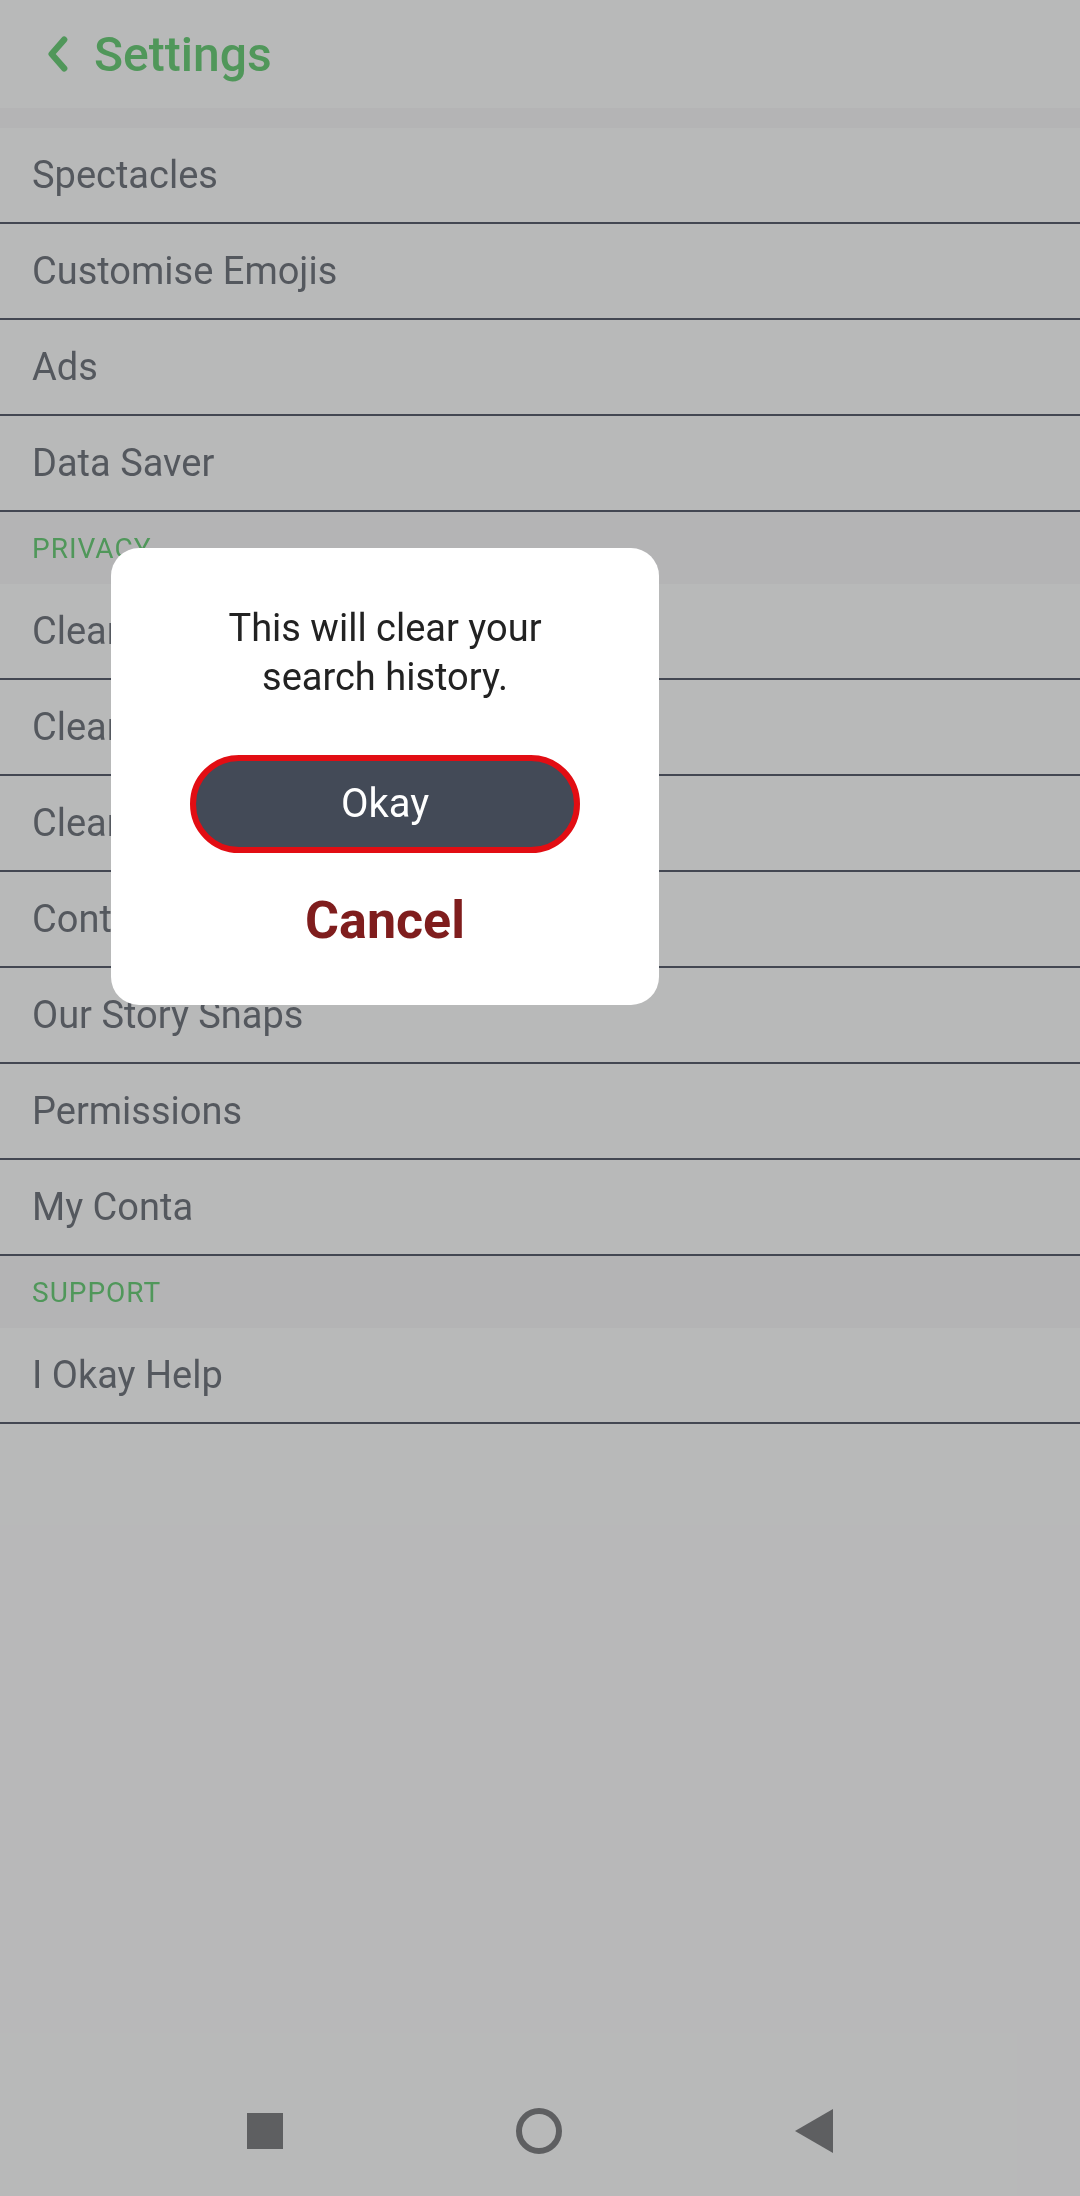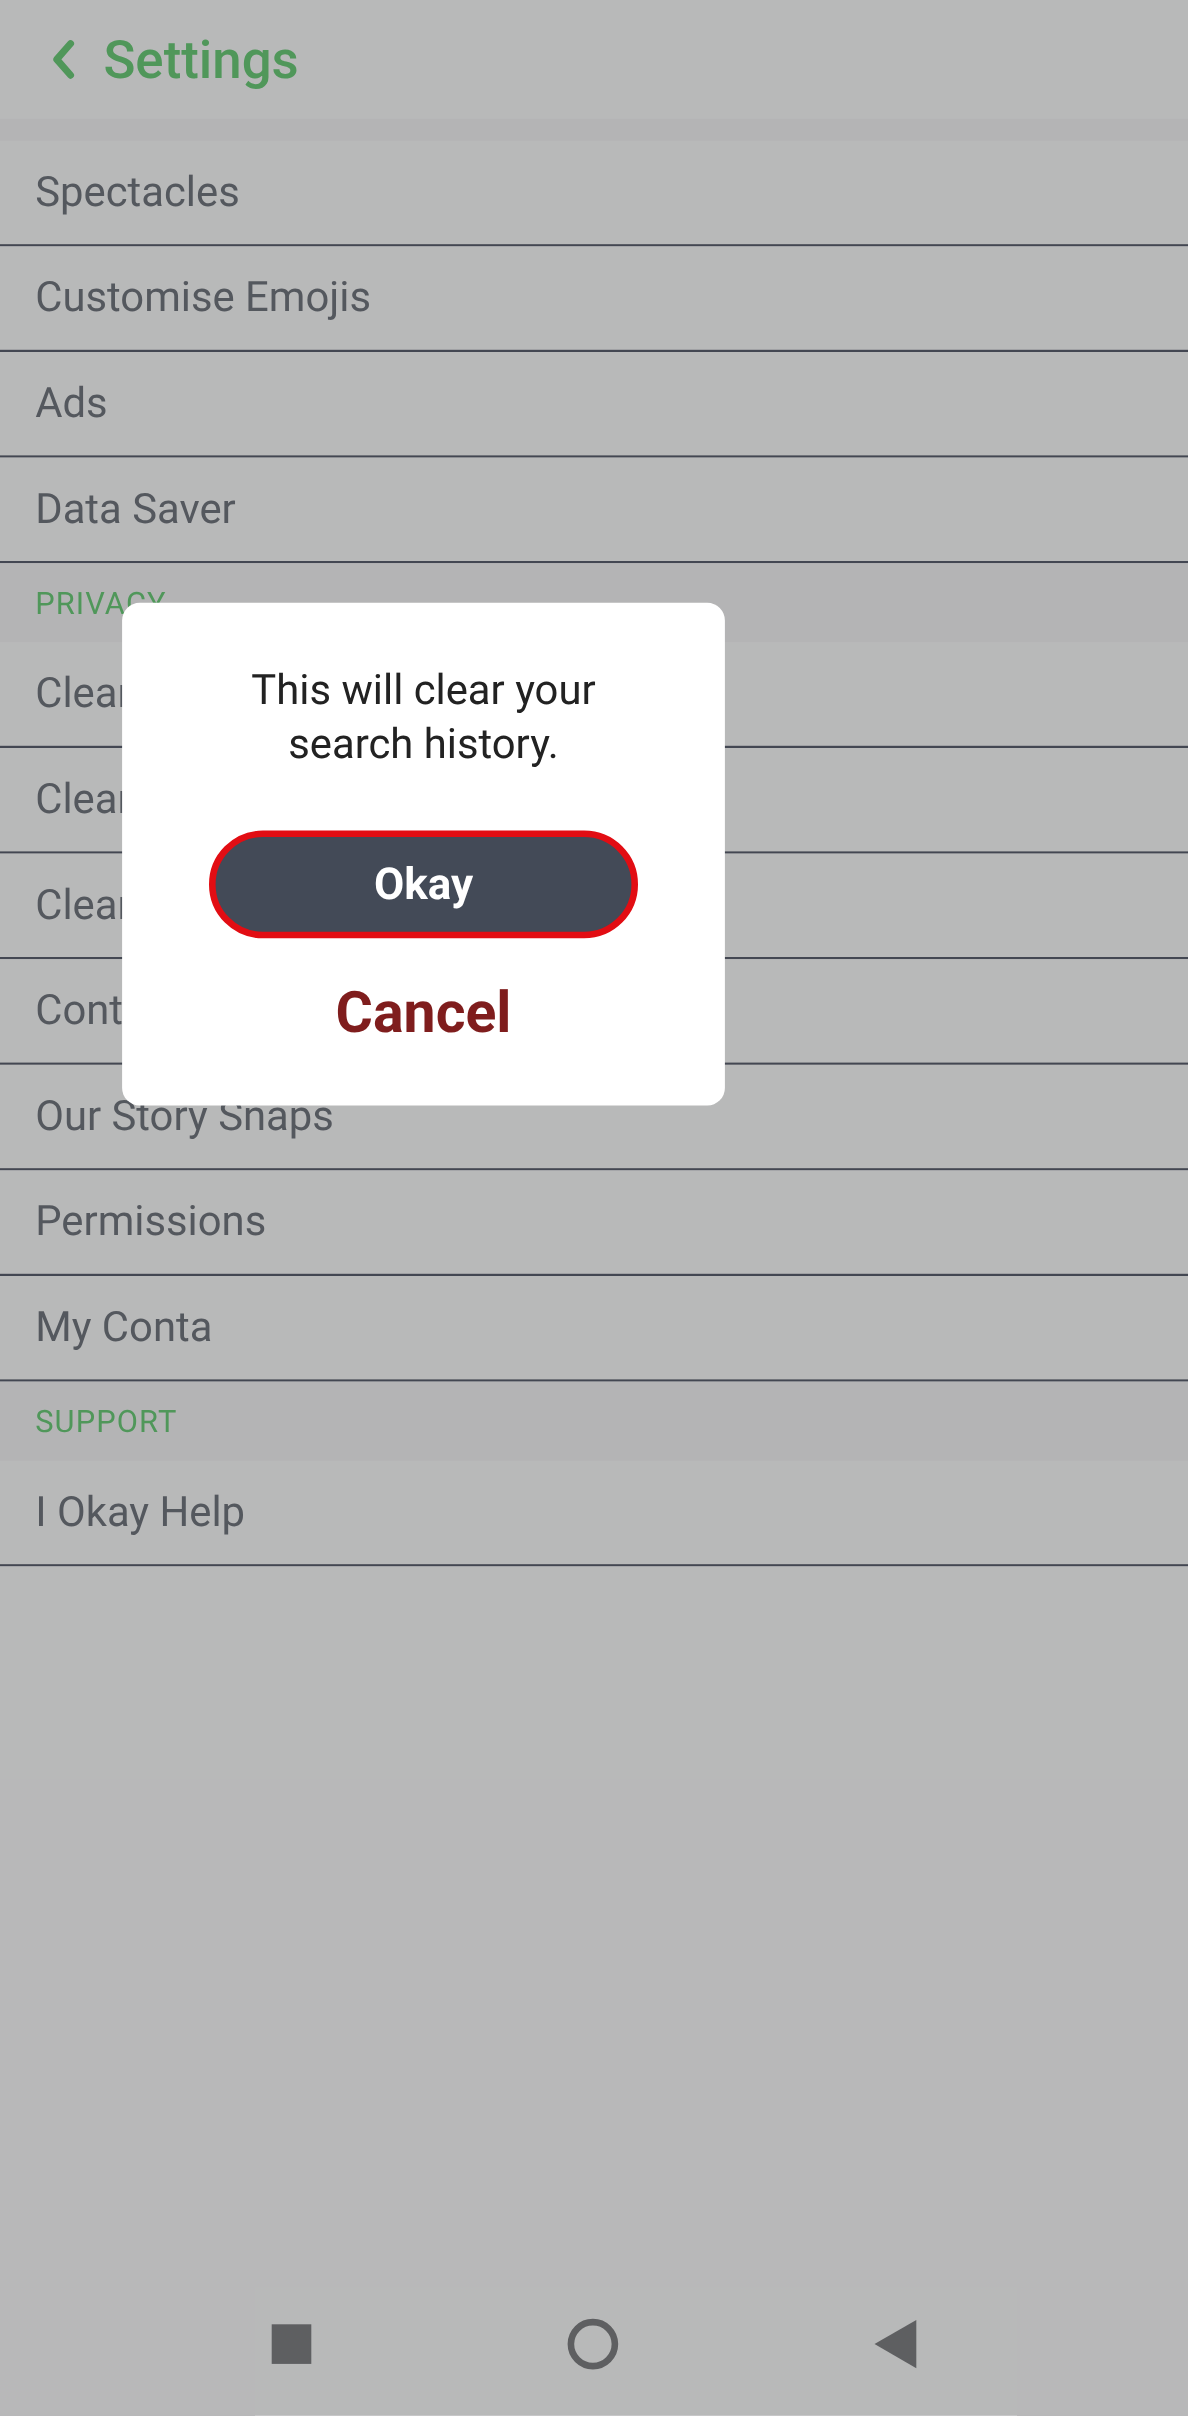--- a/index.html
+++ b/index.html
@@ -94,21 +94,21 @@
       background: rgba(130, 130, 130, 0.45);
       display: flex;
       align-items: center;
       justify-content: center;
       z-index: 100;
     }
     
     .modal {
       width: 548px;
       background: #ffffff;
-      border-radius: 16px;
+      border-radius: 28px;
       padding: 56px 60px 44px 60px;
       position: absolute;
       top: 548px;
       left: 111px;
     }
     
     .modal-message {
       font-size: 38px;
       color: #222;
       text-align: center;
@@ -124,21 +124,21 @@
       border: 6px solid #e20d13;
       border-radius: 60px;
       display: flex;
       align-items: center;
       justify-content: center;
       margin: 0 auto 28px auto;
     }
     
     .modal-button-primary-label {
       font-size: 40px;
-      font-weight: 700;
+      font-weight: 400;
       color: #ffffff;
     }
     
     .modal-button-secondary {
       width: 390px;
       height: 80px;
       display: flex;
       align-items: center;
       justify-content: center;
       margin: 0 auto;

